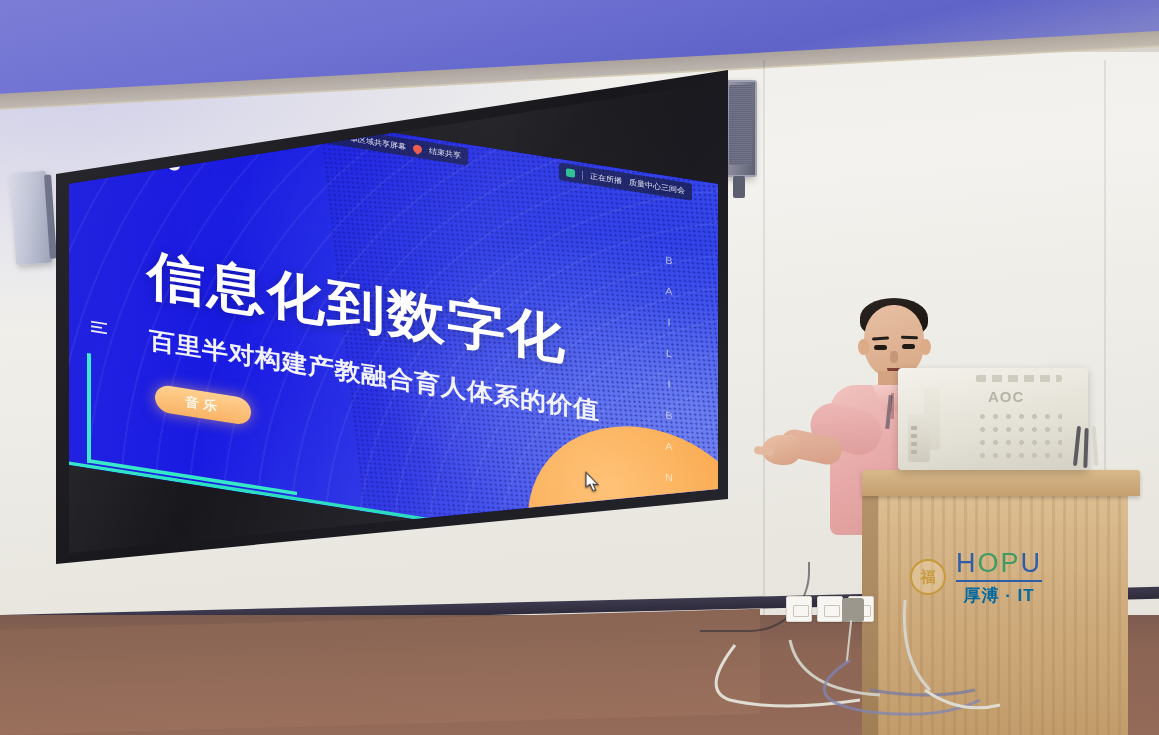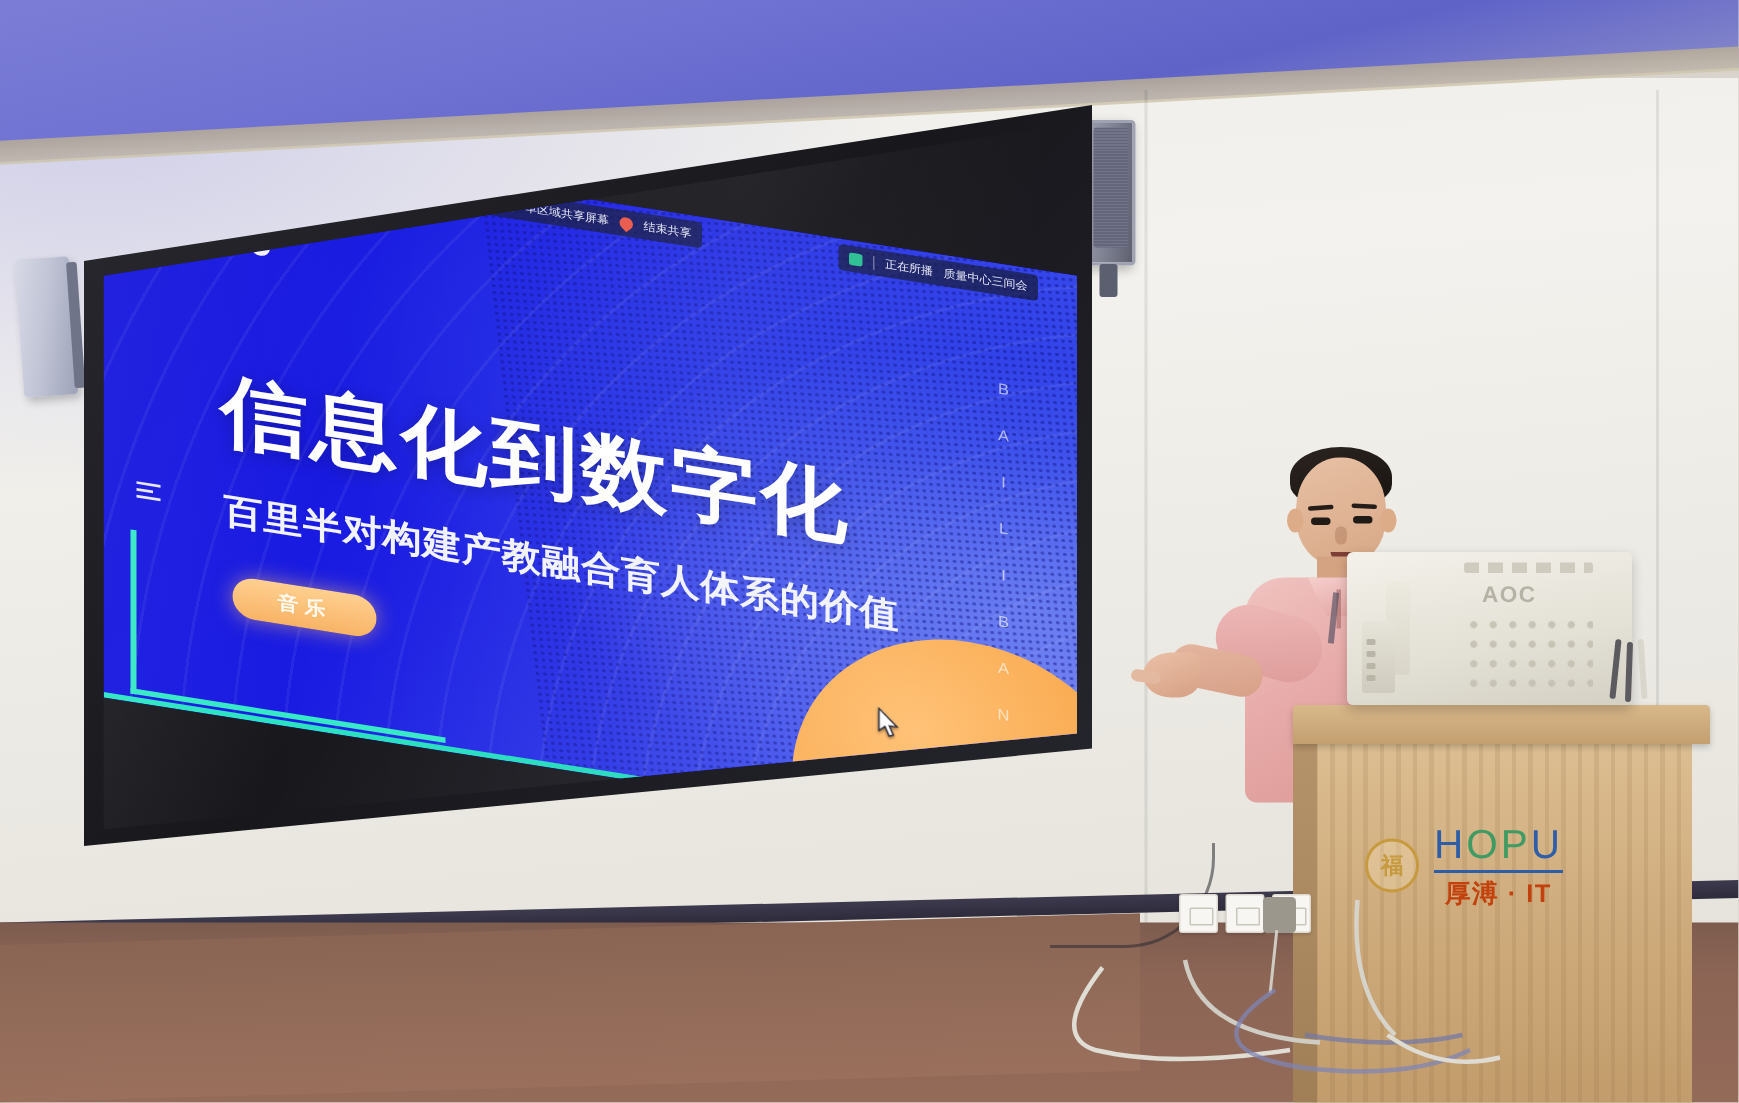--- a/index.html
+++ b/index.html
@@ -310,21 +310,21 @@
     background:rgba(255,240,200,.25);
   }
   .logo-txt { display:flex; flex-direction:column; align-items:center; }
   .logo-hopu {
     font-size:27px; font-weight:normal; letter-spacing:2px;
     color:#2f5ea8;
   }
   .logo-hopu .g { color:#3f9b63; }
   .logo-rule { width:100%; height:2px; background:#2f5ea8; margin:1px 0 2px; }
   .logo-cn {
-    font-size:17px; font-weight:bold; color:#c2410c; letter-spacing:1px;
+    font-size:17px; font-weight:bold; color:#0369a1; letter-spacing:1px;
   }
 
   
   #monitor { position:absolute; left:898px; top:368px; width:190px; height:110px; }
   .mon-back {
     position:absolute; left:0; top:0; width:190px; height:102px;
     background:linear-gradient(170deg,#f3f1ea,#e3e0d5 60%,#d4d0c4);
     border-radius:4px; box-shadow:0 3px 8px rgba(0,0,0,.2);
   }
   .mon-vents {

